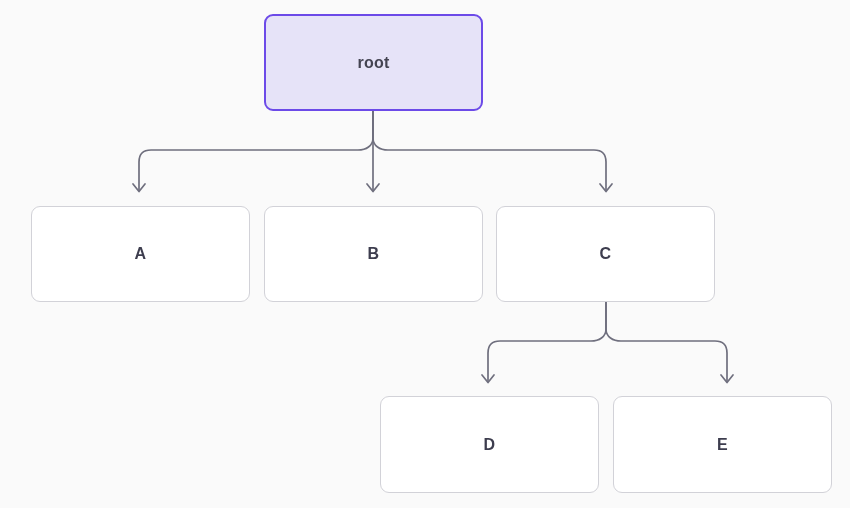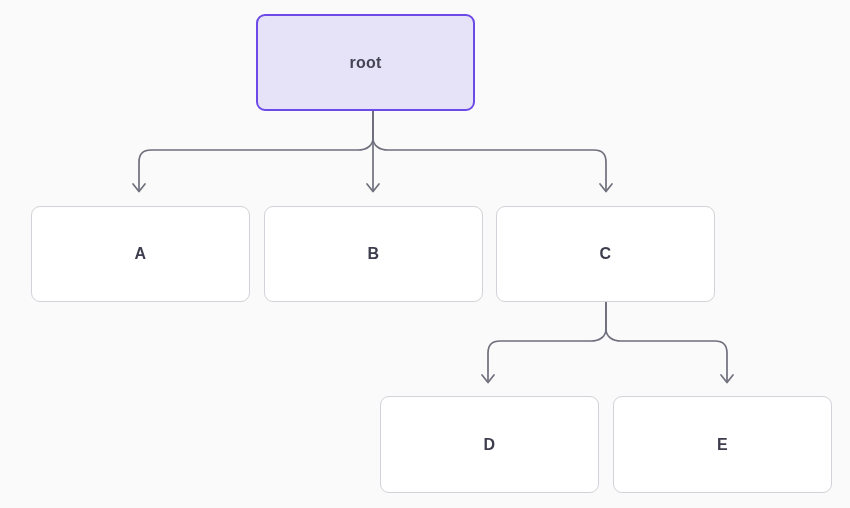--- a/index.html
+++ b/index.html
@@ -84,21 +84,21 @@
         <path d="M482,375 L488,382.5 L494,375"></path>
       </g>
 
       <g>
         <path d="M606,302 L606,329 C606,337 613,341 621,341 L715,341 C723,341 727,345 727,353 L727,381"></path>
         <path d="M721,375 L727,382.5 L733,375"></path>
       </g>
     </g>
   </svg>
 
-  <div class="node root" style="left:256px; top:14px; width:219px; height:97px;">
+  <div class="node root" style="left:264px; top:14px; width:219px; height:97px;">
     <span class="node-label">root</span>
   </div>
 
   <div class="node" style="left:31px; top:206px; width:219px; height:96px;">
     <span class="node-label">A</span>
   </div>
 
   <div class="node" style="left:264px; top:206px; width:219px; height:96px;">
     <span class="node-label">B</span>
   </div>

